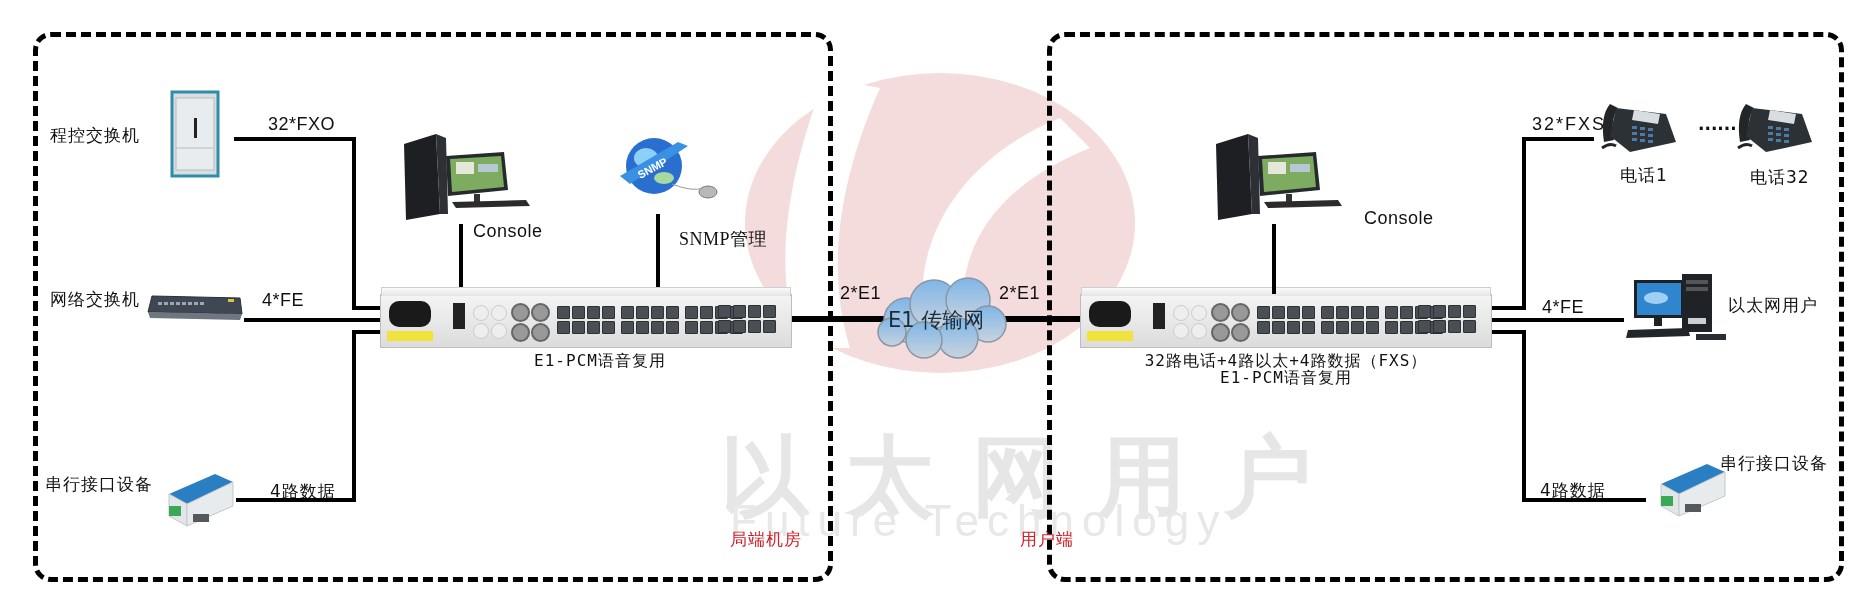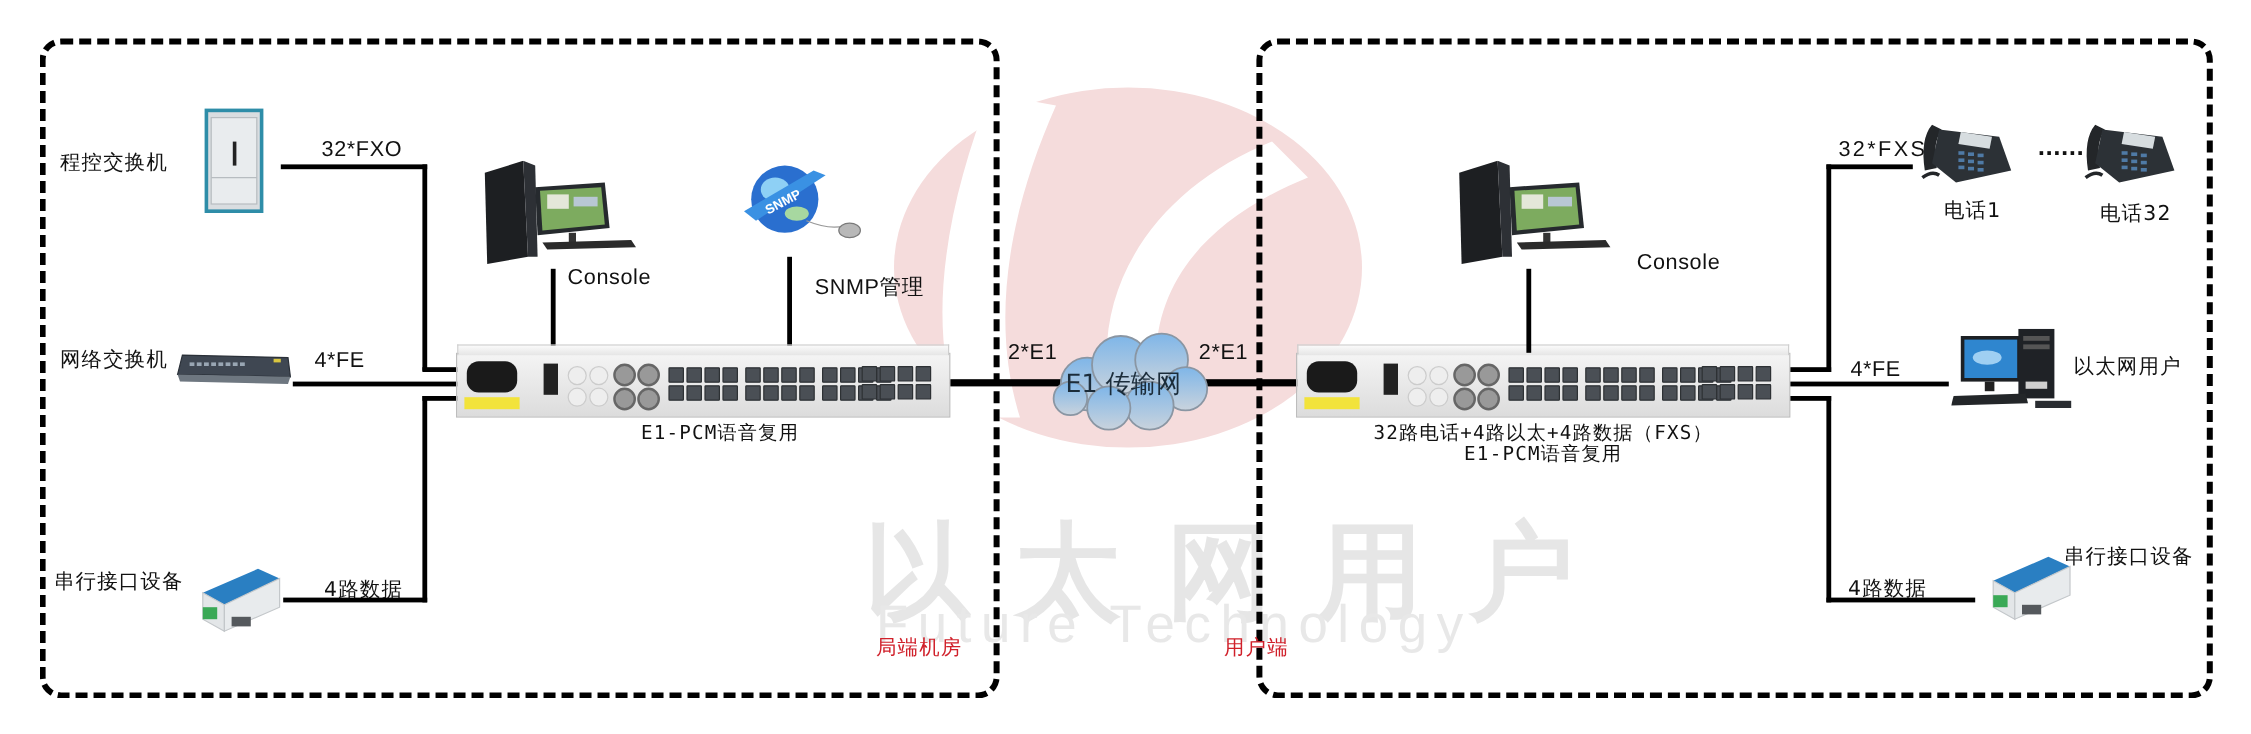--- a/index.html
+++ b/index.html
@@ -103,21 +103,21 @@
 
 <svg class="icon" style="left:612px;top:132px" width="110" height="80" viewBox="0 0 110 80">
   <circle cx="42" cy="34" r="28" fill="#2a6fcf"></circle>
   <ellipse cx="34" cy="26" rx="12" ry="10" fill="#8ed0f5"></ellipse>
   <ellipse cx="52" cy="46" rx="10" ry="6" fill="#a7d8a0"></ellipse>
   <polygon points="8,44 66,10 76,14 18,52" fill="#3a91e3"></polygon>
   <text x="24" y="40" transform="rotate(-28 40 35)" font-size="11" font-weight="bold" fill="#ffffff" font-family="Liberation Sans, sans-serif">SNMP</text>
   <path d="M60 52 Q 80 60 92 56" stroke="#999" fill="none"></path>
   <ellipse cx="96" cy="60" rx="9" ry="6" fill="#b8b8b8" stroke="#7a7a7a"></ellipse>
 </svg>
-<div class="lbl en" style="left:679px;top:227px;">SNMP管理</div>
+<div class="lbl en" style="left:679px;top:227px;font-family:Liberation Serif, serif;">SNMP管理</div>
 <div class="line" style="left:656px;top:214px;width:4px;height:80px;"></div>
 
 <div class="device" style="left:380px;top:294px;">
   <div class="ear"></div>
   <div class="dev-power"></div>
   <div class="dev-warn"></div>
   <div class="dev-switch"></div>
   <div class="dev-led" style="left:92px;top:10px;"></div>
     <div class="dev-led" style="left:110px;top:10px;"></div>
   <div class="dev-led" style="left:92px;top:28px;"></div>

